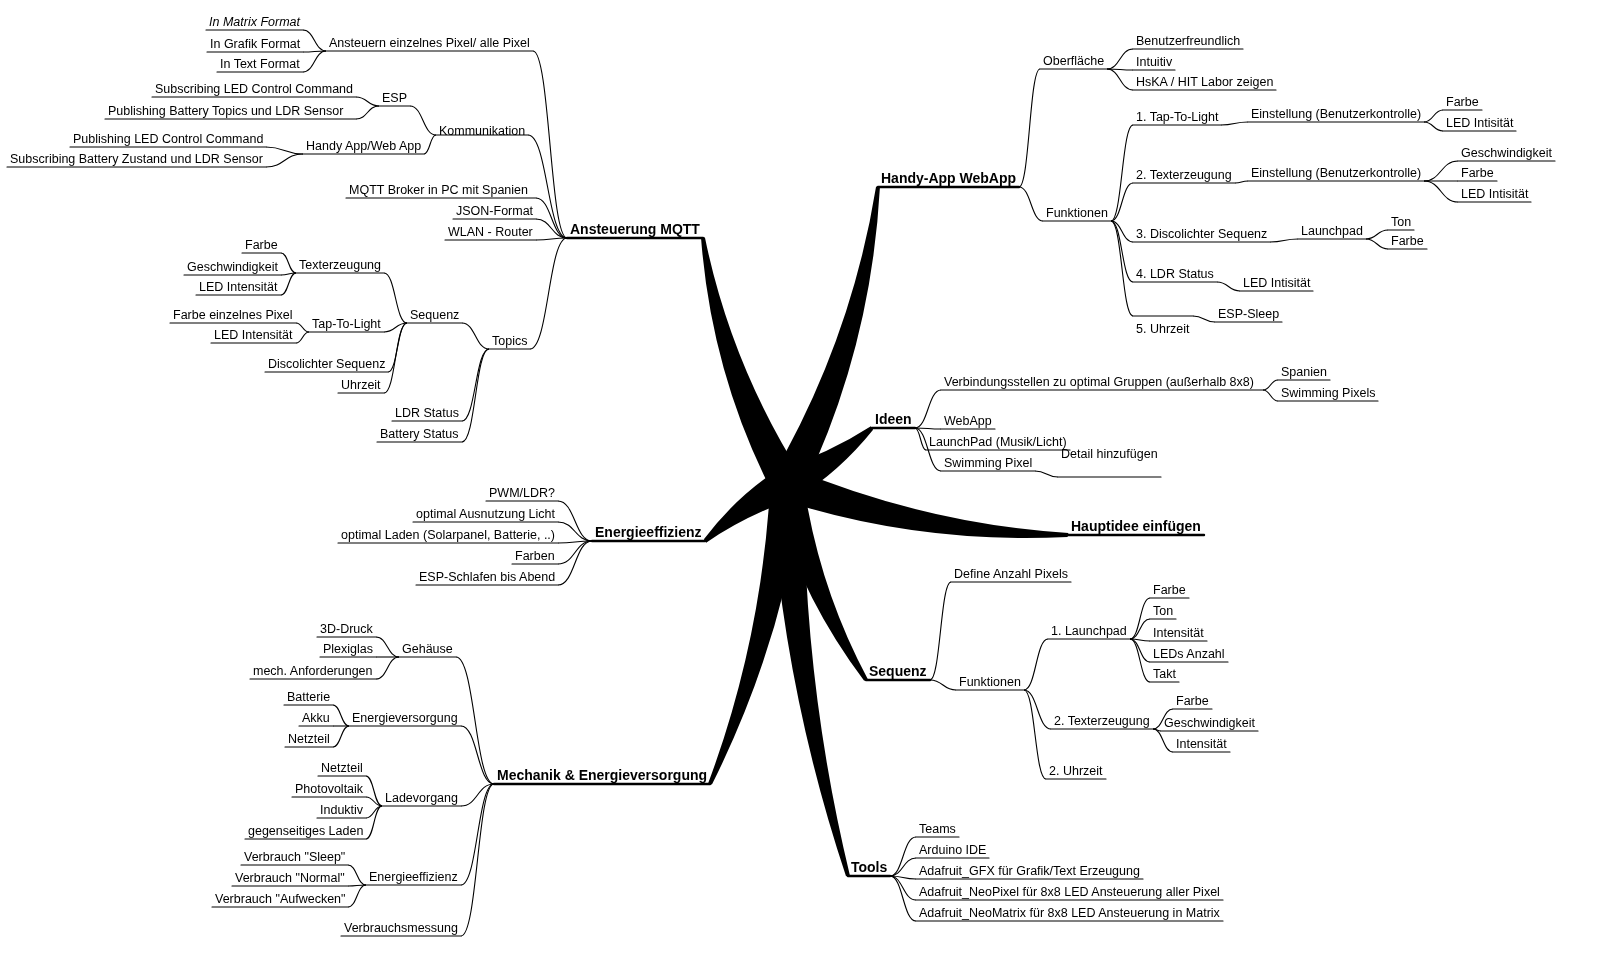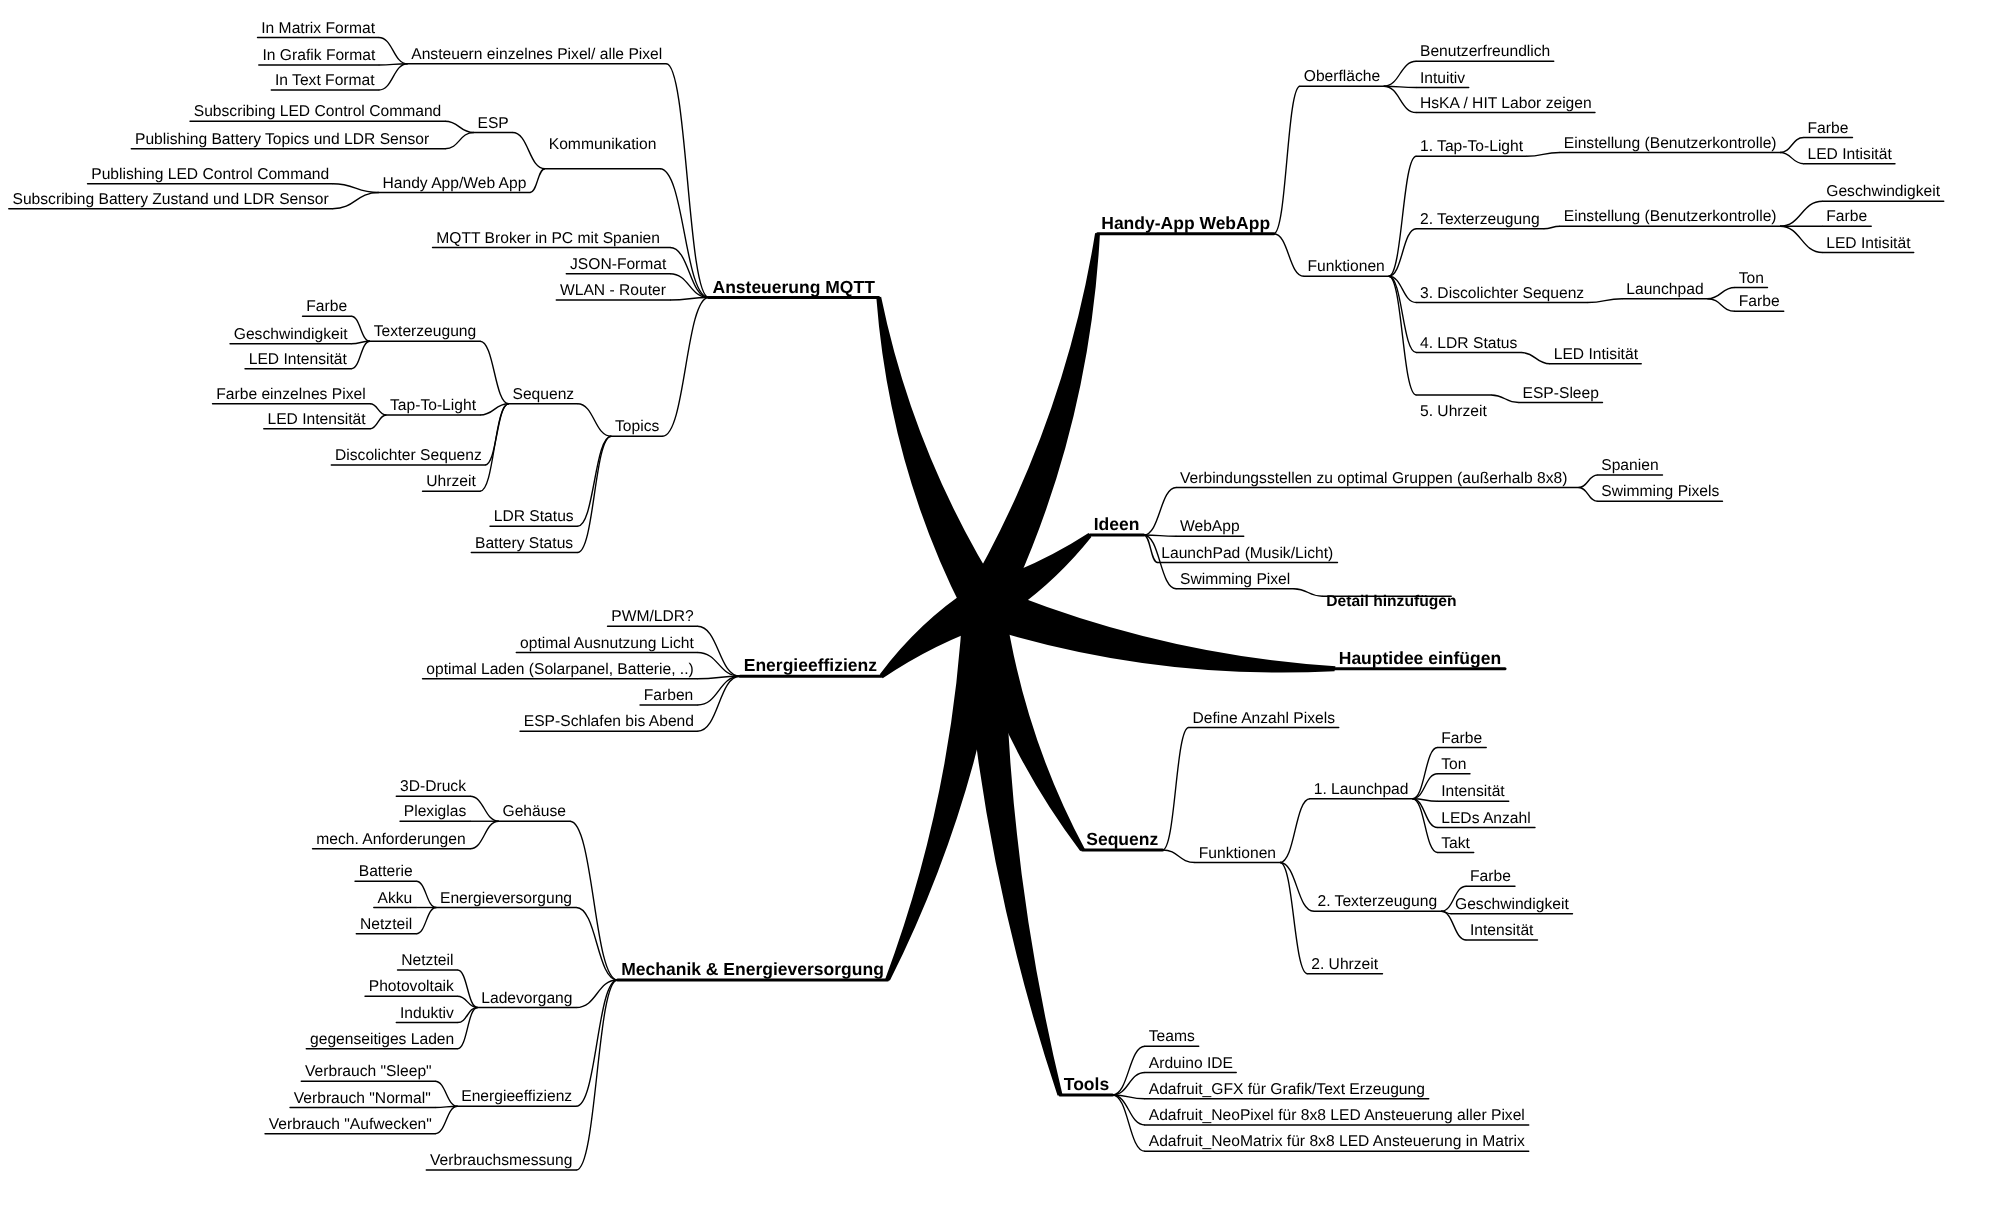--- a/index.html
+++ b/index.html
@@ -227,24 +227,24 @@
       <path d="M 366 839 L 245 839" fill="none" stroke="#000000" stroke-width="1.1" stroke-linecap="round"></path>
       <path d="M 461 885 L 366 885" fill="none" stroke="#000000" stroke-width="1.1" stroke-linecap="round"></path>
       <path d="M 348 865 L 241 865" fill="none" stroke="#000000" stroke-width="1.1" stroke-linecap="round"></path>
       <path d="M 348 886 L 232 886" fill="none" stroke="#000000" stroke-width="1.1" stroke-linecap="round"></path>
       <path d="M 348 907 L 212 907" fill="none" stroke="#000000" stroke-width="1.1" stroke-linecap="round"></path>
       <path d="M 461 936 L 341 936" fill="none" stroke="#000000" stroke-width="1.1" stroke-linecap="round"></path>
     </svg>
 
 <div class="node main" style="top: 221px; left: 570px;">Ansteuerung MQTT</div>
     <div class="node" style="top: 36px; left: 329px;">Ansteuern einzelnes Pixel/ alle Pixel</div>
-    <div class="node" style="top: 15px; left: 209px;">In Matrix Format</div>
+    <div class="node" style="top: 15px; left: 209px; font-style: italic;">In Matrix Format</div>
     <div class="node" style="top: 37px; left: 210px;">In Grafik Format</div>
     <div class="node" style="top: 57px; left: 220px;">In Text Format</div>
-    <div class="node" style="top: 108px; left: 439px; text-align: center;">Kommunikation</div>
+    <div class="node" style="top: 124px; left: 439px; text-align: center;">Kommunikation</div>
     <div class="node" style="top: 91px; left: 382px;">ESP</div>
     <div class="node" style="top: 82px; left: 155px;">Subscribing LED Control Command</div>
     <div class="node" style="top: 104px; left: 108px;">Publishing Battery Topics und LDR Sensor</div>
     <div class="node" style="top: 139px; left: 306px;">Handy App/Web App</div>
     <div class="node" style="top: 132px; left: 73px;">Publishing LED Control Command</div>
     <div class="node" style="top: 152px; left: 10px;">Subscribing Battery Zustand und LDR Sensor</div>
     <div class="node" style="top: 183px; left: 349px;">MQTT Broker in PC mit Spanien</div>
     <div class="node" style="top: 204px; left: 456px;">JSON-Format</div>
     <div class="node" style="top: 225px; left: 448px;">WLAN - Router</div>
     <div class="node" style="top: 334px; left: 492px;">Topics</div>
@@ -283,21 +283,21 @@
     <div class="node" style="top: 276px; left: 1243px;">LED Intisität</div>
     <div class="node" style="top: 301px; left: 1136px; margin-top: 21px;">5. Uhrzeit</div>
     <div class="node" style="top: 307px; left: 1218px;">ESP-Sleep</div>
     <div class="node main" style="top: 411px; left: 875px;">Ideen</div>
     <div class="node" style="top: 375px; left: 944px;">Verbindungsstellen zu optimal Gruppen (außerhalb 8x8)</div>
     <div class="node" style="top: 365px; left: 1281px;">Spanien</div>
     <div class="node" style="top: 386px; left: 1281px;">Swimming Pixels</div>
     <div class="node" style="top: 414px; left: 944px;">WebApp</div>
     <div class="node" style="top: 435px; left: 929px;">LaunchPad (Musik/Licht)</div>
     <div class="node" style="top: 456px; left: 944px;">Swimming Pixel</div>
-    <div class="node" style="top: 474px; left: 1061px; font-weight: bold;">Detail hinzufügen</div>
+    <div class="node" style="top: 447px; left: 1061px;">Detail hinzufügen</div>
     <div class="node main" style="top: 518px; left: 1071px;">Hauptidee einfügen</div>
     <div class="node main" style="top: 663px; left: 869px;">Sequenz</div>
     <div class="node" style="top: 567px; left: 954px;">Define Anzahl Pixels</div>
     <div class="node" style="top: 675px; left: 959px;">Funktionen</div>
     <div class="node" style="top: 624px; left: 1051px;">1. Launchpad</div>
     <div class="node" style="top: 583px; left: 1153px;">Farbe</div>
     <div class="node" style="top: 604px; left: 1153px;">Ton</div>
     <div class="node" style="top: 626px; left: 1153px;">Intensität</div>
     <div class="node" style="top: 647px; left: 1153px;">LEDs Anzahl</div>
     <div class="node" style="top: 667px; left: 1153px;">Takt</div>

